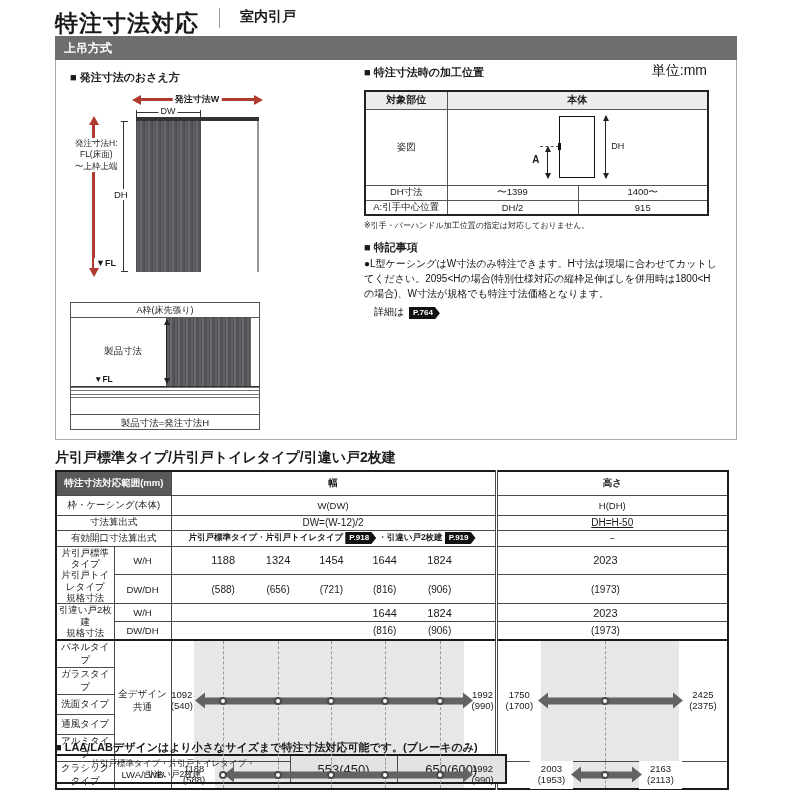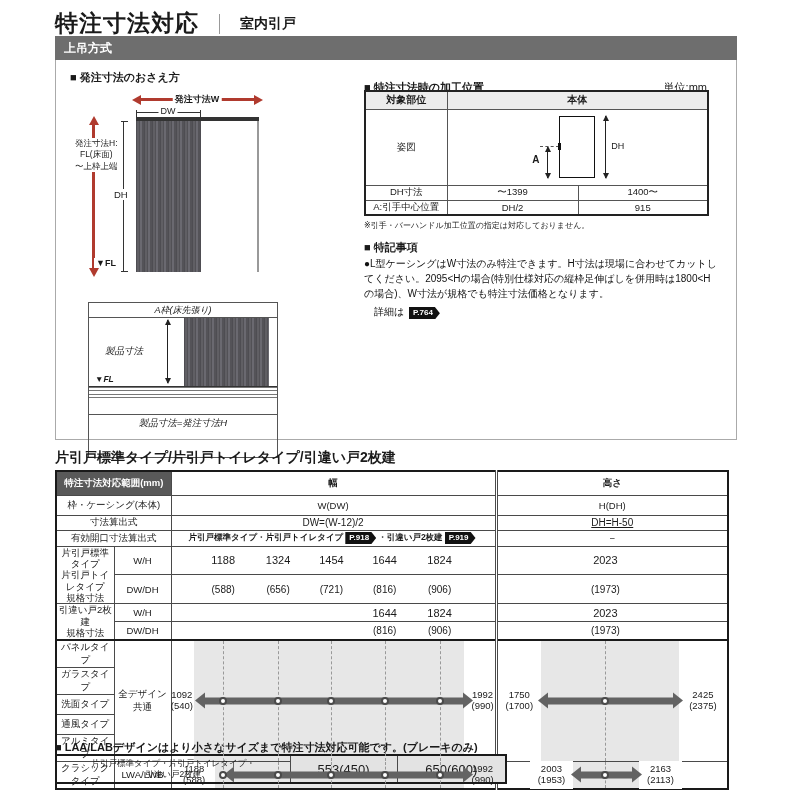--- a/index.html
+++ b/index.html
@@ -1,20 +1,20 @@
 <!DOCTYPE html>
 <html><head>
 <meta charset="utf-8">
 <style>
   * { margin:0; padding:0; box-sizing:border-box; }
   body { background:#fff; font-family:"Liberation Sans","DejaVu Sans",sans-serif; color:#1a1a1a; }
   .page { position:relative; width:800px; height:800px; background:#fff; overflow:hidden; }
 
   
-  .hdr { position:absolute; left:55px; top:8px; display:flex; align-items:center; }
+  .hdr { position:absolute; left:55px; top:8px; display:flex; }
   .hdr-title { font-size:23px; font-weight:bold; letter-spacing:1px; }
   .hdr-div { width:1px; height:20px; background:#999; margin:0 20px; }
   .hdr-sub { font-size:14px; font-weight:bold; }
 
   .graybar { position:absolute; left:55px; top:36px; width:682px; height:24px; background:#6e6e6e;
              color:#fff; font-size:12px; font-weight:bold; line-height:24px; padding-left:9px; }
 
   .contentbox { position:absolute; left:55px; top:60px; width:682px; height:380px;
                 border:1px solid #aaa; border-top:none; background:#fff; }
 
@@ -127,36 +127,36 @@
       <div class="onln" style="left:17px;top:78px;font-weight:normal;font-size:8.5px;line-height:1.35;text-align:center;">
         <div>発注寸法H:</div>
         <div>FL(床面)</div>
         <div>〜上枠上端</div>
       </div>
       <div class="dimvl" style="left:67px;top:61px;height:151px;"></div>
       <div class="onln" style="left:56px;top:129px;font-weight:normal;font-size:9.5px;">DH</div>
       <div class="onln" style="left:38px;top:198px;font-size:9px;">▼FL</div>
     </div>
 
-    <div style="position:absolute;left:32px;top:242px;width:190px;height:156px;border:1px solid #555;font-style:italic;">
+    <div style="position:absolute;left:14px;top:242px;width:190px;height:128px;border:1px solid #555;">
       <div style="height:15px;border-bottom:1px solid #555;font-size:9px;text-align:center;line-height:15px;">A枠(床先張り)</div>
-      <div style="position:relative;height:68px;">
+      <div style="position:relative;height:68px;margin-left:17px;">
         <div class="wood" style="position:absolute;right:8px;top:0;width:85px;height:68px;"></div>
         <div class="sdimv" style="left:78px;top:2px;height:63px;"></div>
         <div style="position:absolute;left:16px;top:27px;font-size:9.5px;">製品寸法</div>
         <div style="position:absolute;left:6px;bottom:2px;font-size:8.5px;font-weight:bold;">▼FL</div>
       </div>
       <div style="height:12px;border-top:1.5px solid #333;background:repeating-linear-gradient(180deg,#777 0 1px,#fff 1px 3.5px);"></div>
       <div style="height:16px;"></div>
       <div style="height:16px;border-top:1px solid #555;font-size:9.5px;text-align:center;line-height:16px;">製品寸法=発注寸法H</div>
     </div>
 
-    <div style="position:absolute;left:308px;top:20px;width:343px;display:flex;justify-content:space-between;align-items:flex-end;">
+    <div style="position:absolute;left:308px;top:2px;width:343px;display:flex;justify-content:space-between;align-items:flex-end;">
       <span class="bh" style="position:static;">■ 特注寸法時の加工位置</span>
-      <span style="font-size:11px;">単位:mm</span>
+      <span style="font-size:14px;">単位:mm</span>
     </div>
 
     <table class="proct">
       <colgroup>
           <col style="width:82px">
           <col style="width:131px">
           <col style="width:130px">
         </colgroup>
       <tbody>
           <tr class="phead">

